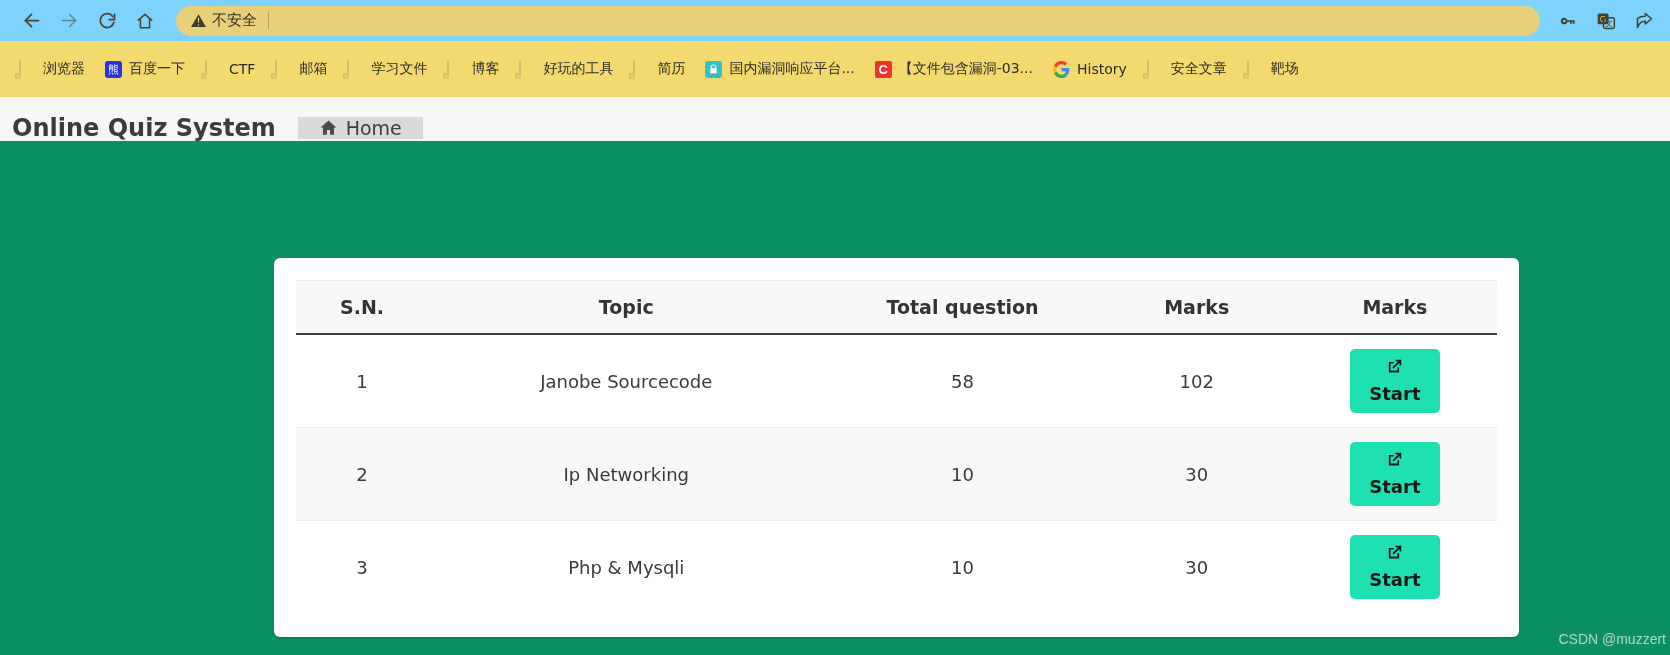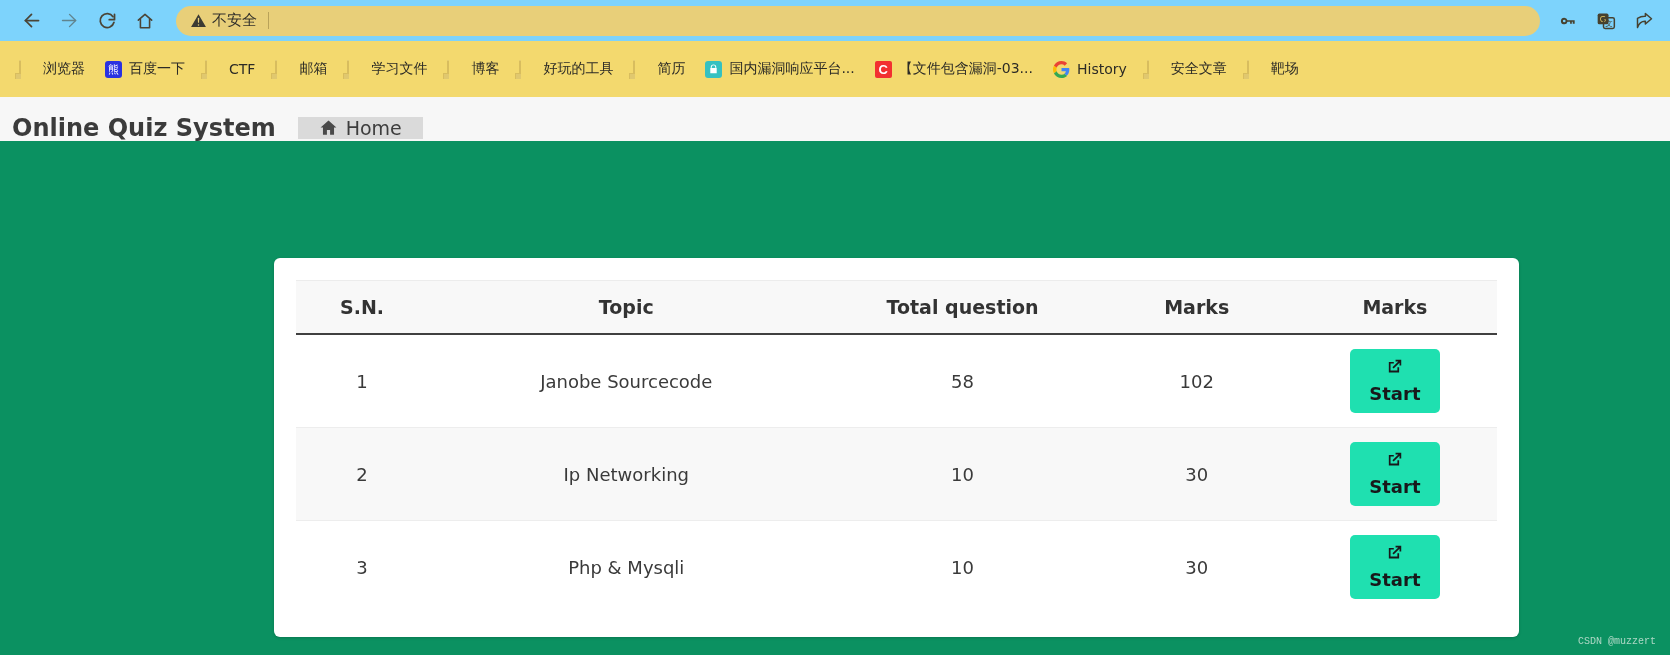--- a/index.html
+++ b/index.html
@@ -194,25 +194,25 @@
     font-size: 18px;
     font-weight: bold;
     cursor: pointer;
     font-family: "DejaVu Sans", sans-serif;
     flex-direction: column;
   }
   .start-btn svg { display: block; }
 
   .watermark {
     position: absolute;
-    right: 14px; bottom: 8px;
-    font-size: 10px;
+    right: 4px; bottom: 8px;
+    font-size: 14px;
     color: #cfe6da;
     opacity: 0.82;
-    font-family: Liberation Mono, monospace;
+    font-family: Liberation Sans, sans-serif;
   }
 </style>
 </head>
 <body>
 
 <div class="browser-toolbar">
 
   <div class="nav-btn">
     <svg width="21" height="21" viewBox="0 0 24 24" fill="none" stroke="currentColor" stroke-width="2" stroke-linecap="round" stroke-linejoin="round">
         <line x1="20" y1="12" x2="5" y2="12"></line>

